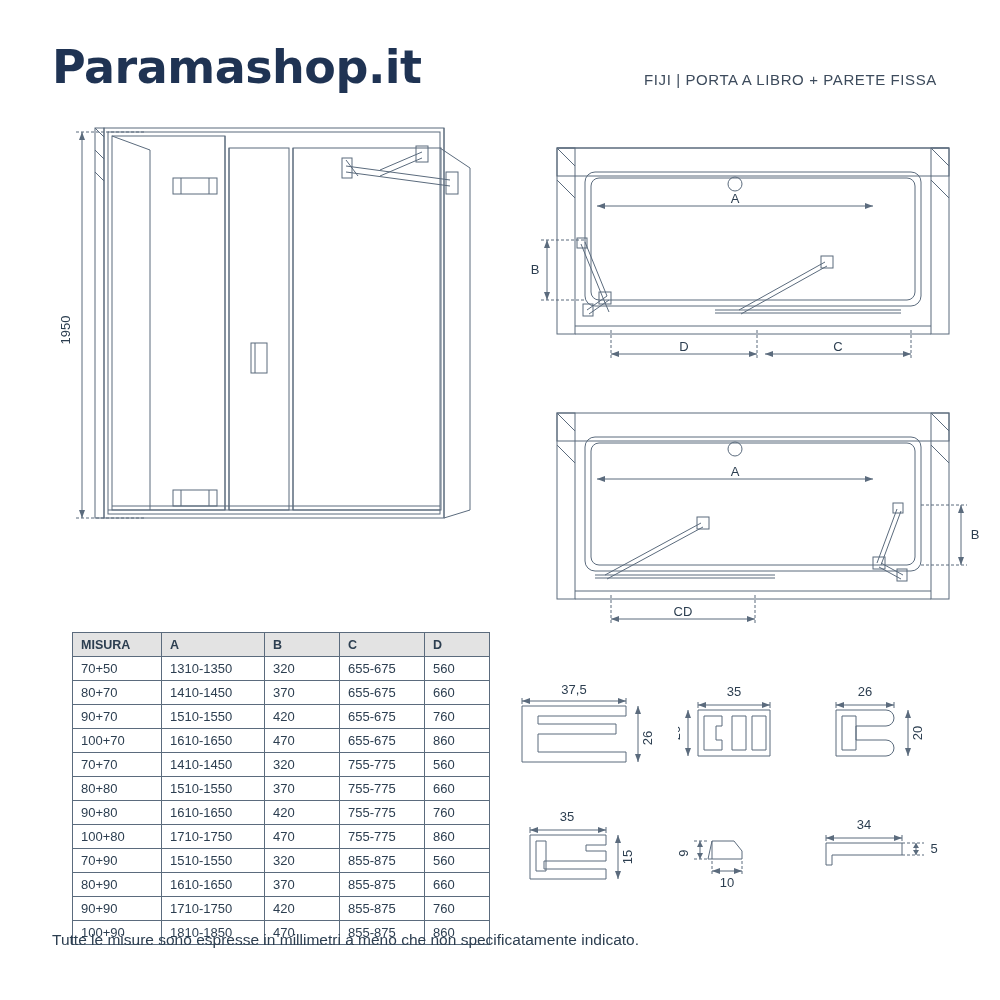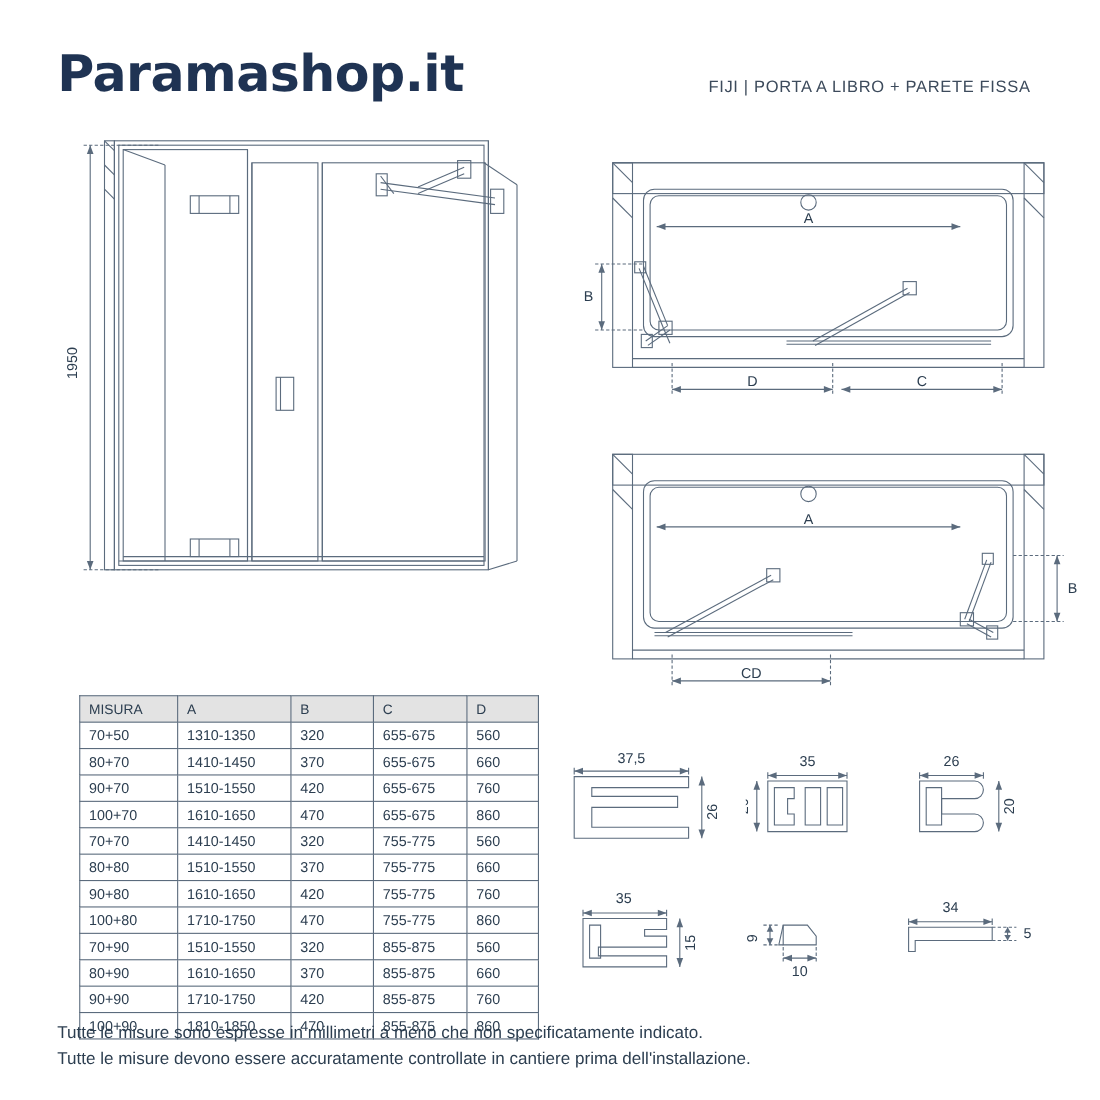--- a/index.html
+++ b/index.html
@@ -60,21 +60,21 @@
   .spec-table th, .spec-table td {
     border: 1px solid #5b6b7d;
     padding: 3px 8px;
     text-align: left;
     height: 17px;
     color: #2c3e50;
     background: #ffffff;
   }
   .spec-table th {
     background: #e3e3e3;
-    font-weight: normal;
+    font-weight: bold;
     font-size: 12.5px;
   }
   .spec-table td.c0, .spec-table th.c0 { width: 72px; }
   .spec-table td.c1, .spec-table th.c1 { width: 86px; }
   .spec-table td.c2, .spec-table th.c2 { width: 58px; }
   .spec-table td.c3, .spec-table th.c3 { width: 68px; }
   .spec-table td.c4, .spec-table th.c4 { width: 48px; }
 
   
   .footnotes {
@@ -487,16 +487,15 @@
         <td class="c1">1810-1850</td>
         <td class="c2">470</td>
         <td class="c3">855-875</td>
         <td class="c4">860</td>
       </tr>
     </tbody>
   </table>
 
   <div class="footnotes">
     <div>Tutte le misure sono espresse in millimetri a meno che non specificatamente indicato.</div>
-    <div>Tutte le misure devono essere accuratamente controllate in cantiere prima dell'installazione.</div>
   </div>
 
 </div>
 
 </body></html>

